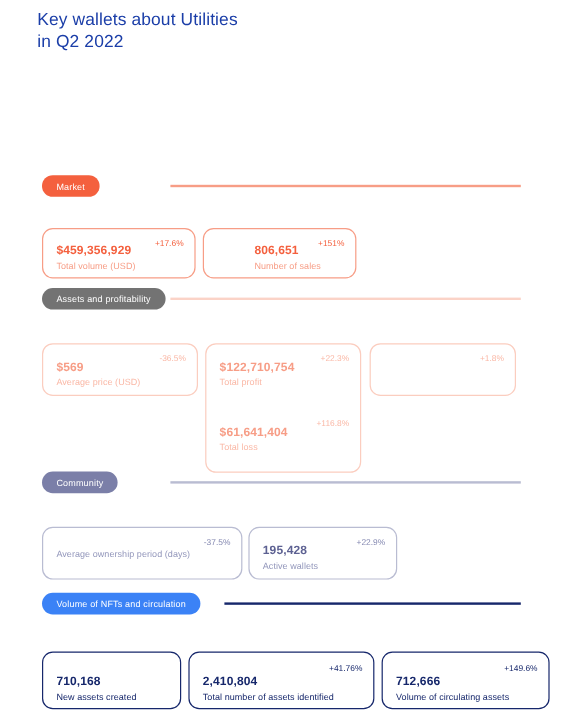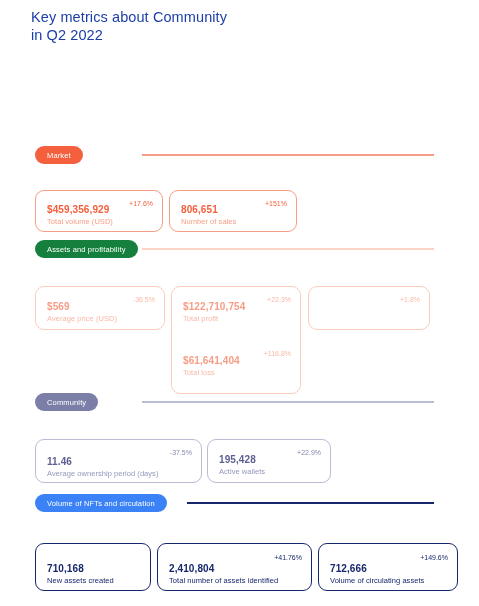--- a/index.html
+++ b/index.html
@@ -101,21 +101,21 @@
 
   
   .t-market .section-pill { background: #f4603e; }
   .t-market .section-rule { background: #f79d86; }
   .t-market .card { border-color: #f79d86; }
   .t-market .metric-value { color: #f4603e; }
   .t-market .metric-label { color: #f79d86; }
   .t-market .metric-delta { color: #f4603e; }
 
   
-  .t-assets .section-pill { background: #15803d; }
+  .t-assets .section-pill { background: #737373; }
   .t-assets .section-rule { background: #fbd3c7; }
   .t-assets .card { border-color: #fbcdbf; }
   .t-assets .metric-value { color: #f79d86; }
   .t-assets .metric-label { color: #fab8a6; }
   .t-assets .metric-delta { color: #fab8a6; }
 
   
   .t-community .section-pill { background: #7b7fa8; }
   .t-community .section-rule { background: #b9bcd2; }
   .t-community .card { border-color: #b9bcd2; }
@@ -128,42 +128,42 @@
   .t-volume .section-rule { background: #16276b; }
   .t-volume .card { border-color: #16276b; }
   .t-volume .metric-value { color: #16276b; }
   .t-volume .metric-label { color: #16276b; }
   .t-volume .metric-delta { color: #16276b; }
 </style>
 </head>
 <body>
 
 <div class="page-title">
-  <span class="line">Key metrics about Community</span>
+  <span class="line">Key wallets about Utilities</span>
   <span class="line">in Q2 2022</span>
 </div>
 
 <div class="section t-market" style="top:146px;">
   <div class="section-head">
     <div class="section-rule" style="left:142px;"></div>
     <div class="section-pill">Market</div>
   </div>
   <div class="cards">
 
     <div class="card" style="left:35px; top:26px; width:128px; height:42px;">
       <div class="metric-delta" style="top:8px;">+17.6%</div>
       <div class="metric" style="top:13px;">
         <div class="metric-value">$459,356,929</div>
         <div class="metric-label">Total volume (USD)</div>
       </div>
     </div>
 
     <div class="card" style="left:169px; top:26px; width:128px; height:42px;">
       <div class="metric-delta" style="top:8px;">+151%</div>
-      <div class="metric" style="top:13px;">
+      <div class="metric" style="top:13px;margin-left:31px;">
         <div class="metric-value">806,651</div>
         <div class="metric-label">Number of sales</div>
       </div>
     </div>
 
   </div>
 </div>
 
 <div class="section t-assets" style="top:240px;">
   <div class="section-head">
@@ -203,21 +203,20 @@
 <div class="section t-community" style="top:393px;">
   <div class="section-head">
     <div class="section-rule" style="left:142px;"></div>
     <div class="section-pill">Community</div>
   </div>
   <div class="cards">
 
     <div class="card" style="left:35px; top:28px; width:167px; height:44px;">
       <div class="metric-delta" style="top:8px;">-37.5%</div>
       <div class="metric" style="top:16px;">
-        <div class="metric-value">11.46</div>
         <div class="metric-label">Average ownership period (days)</div>
       </div>
     </div>
 
     <div class="card" style="left:207px; top:28px; width:124px; height:44px;">
       <div class="metric-delta" style="top:8px;">+22.9%</div>
       <div class="metric" style="top:14px;">
         <div class="metric-value">195,428</div>
         <div class="metric-label">Active wallets</div>
       </div>

